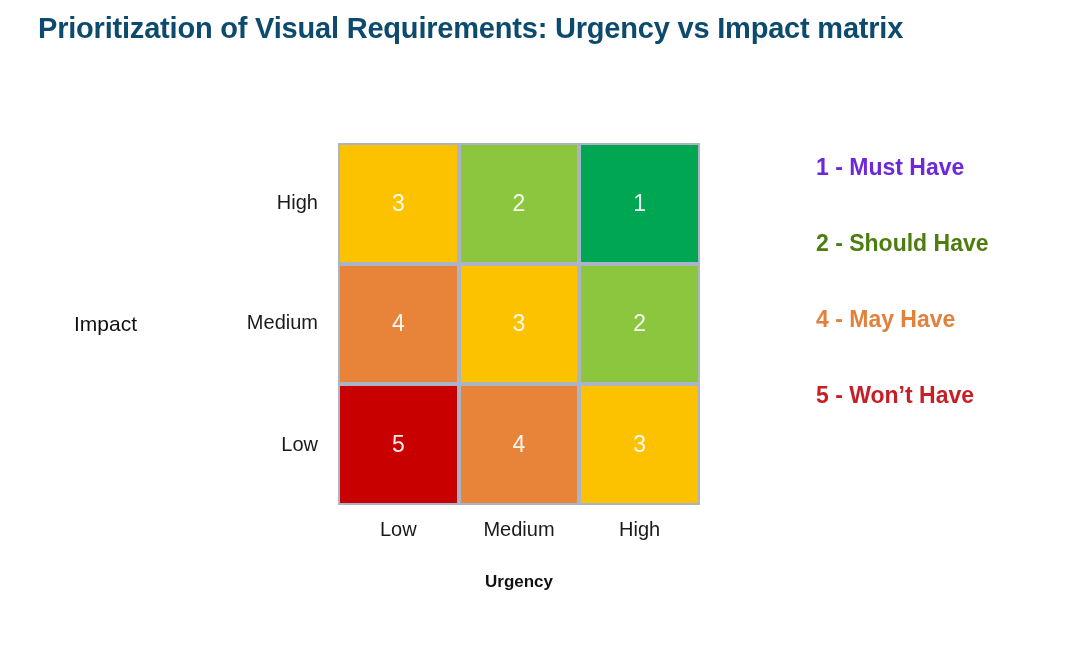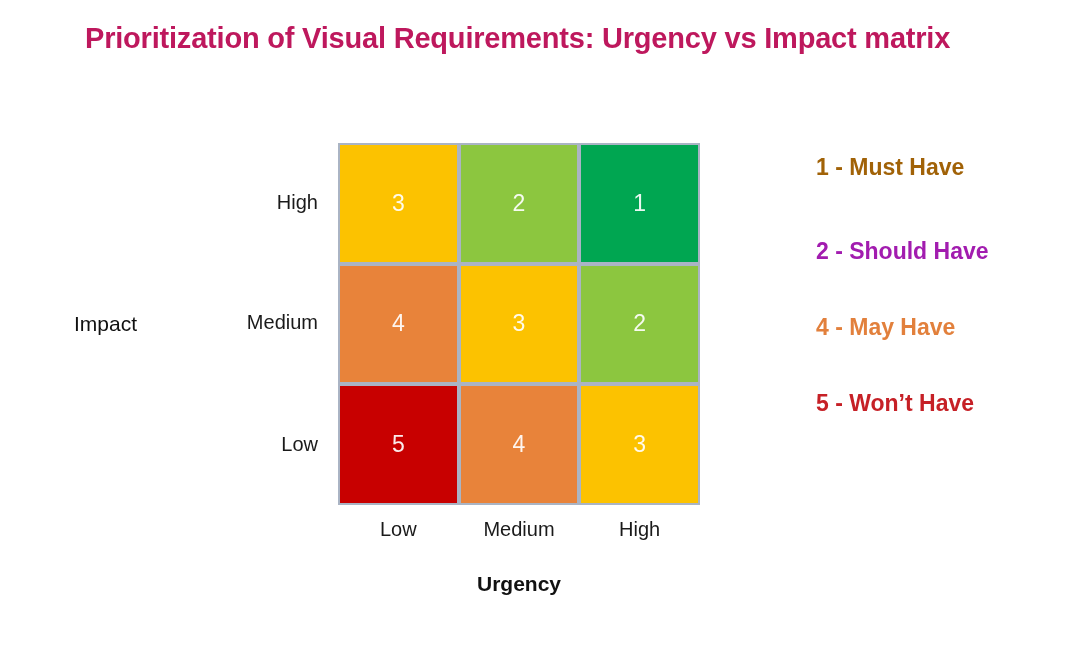--- a/index.html
+++ b/index.html
@@ -12,27 +12,26 @@
     background: #ffffff;
     font-family: "Liberation Sans", sans-serif;
     overflow: hidden;
     position: relative;
   }
 
   
   #slide-title {
     position: absolute;
     left: 38px;
-    top: 22px;
+    top: 12px;
     font-size: 29px;
     font-weight: bold;
-    color: #be185d;
+    color: #0c4a6e;
     letter-spacing: -0.2px;
     white-space: nowrap;
-    margin-left: 47px;
   }
 
   
   #matrix-area {
     position: absolute;
     left: 338px;
     top: 143px;
     width: 362px;
     height: 362px;
   }
@@ -102,21 +101,21 @@
     color: #1a1a1a;
     text-align: center;
     white-space: nowrap;
   }
   #x-axis-title {
     position: absolute;
     left: 338px;
     top: 572px;
     width: 362px;
     text-align: center;
-    font-size: 21px;
+    font-size: 17px;
     font-weight: bold;
     color: #111111;
   }
 
   
   #legend {
     position: absolute;
     left: 816px;
     top: 155px;
     width: 250px;
@@ -162,17 +161,17 @@
 
 <div id="x-ticks">
   <div class="x-tick">Low</div>
   <div class="x-tick">Medium</div>
   <div class="x-tick">High</div>
 </div>
 
 <div id="x-axis-title">Urgency</div>
 
 <div id="legend">
-  <div class="legend-item" style="color: #a16207;">1 - Must Have</div>
-  <div class="legend-item" style="color: #a21caf; margin-top: 8px;">2 - Should Have</div>
+  <div class="legend-item" style="color: #6d28d9;">1 - Must Have</div>
+  <div class="legend-item" style="color: #4d7c0f;">2 - Should Have</div>
   <div class="legend-item" style="color: rgb(226, 128, 60);">4 - May Have</div>
   <div class="legend-item" style="color: rgb(198, 32, 38);">5 - Won’t Have</div>
 </div>
 
 </body></html>

